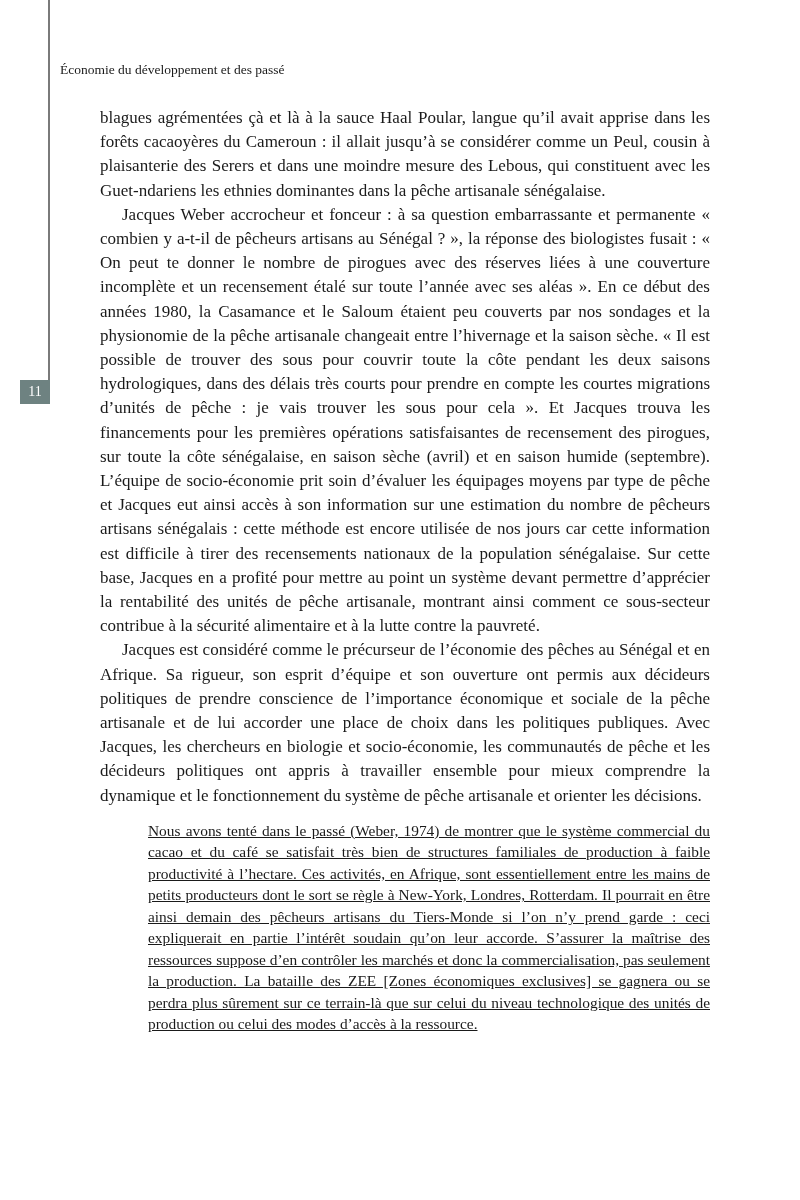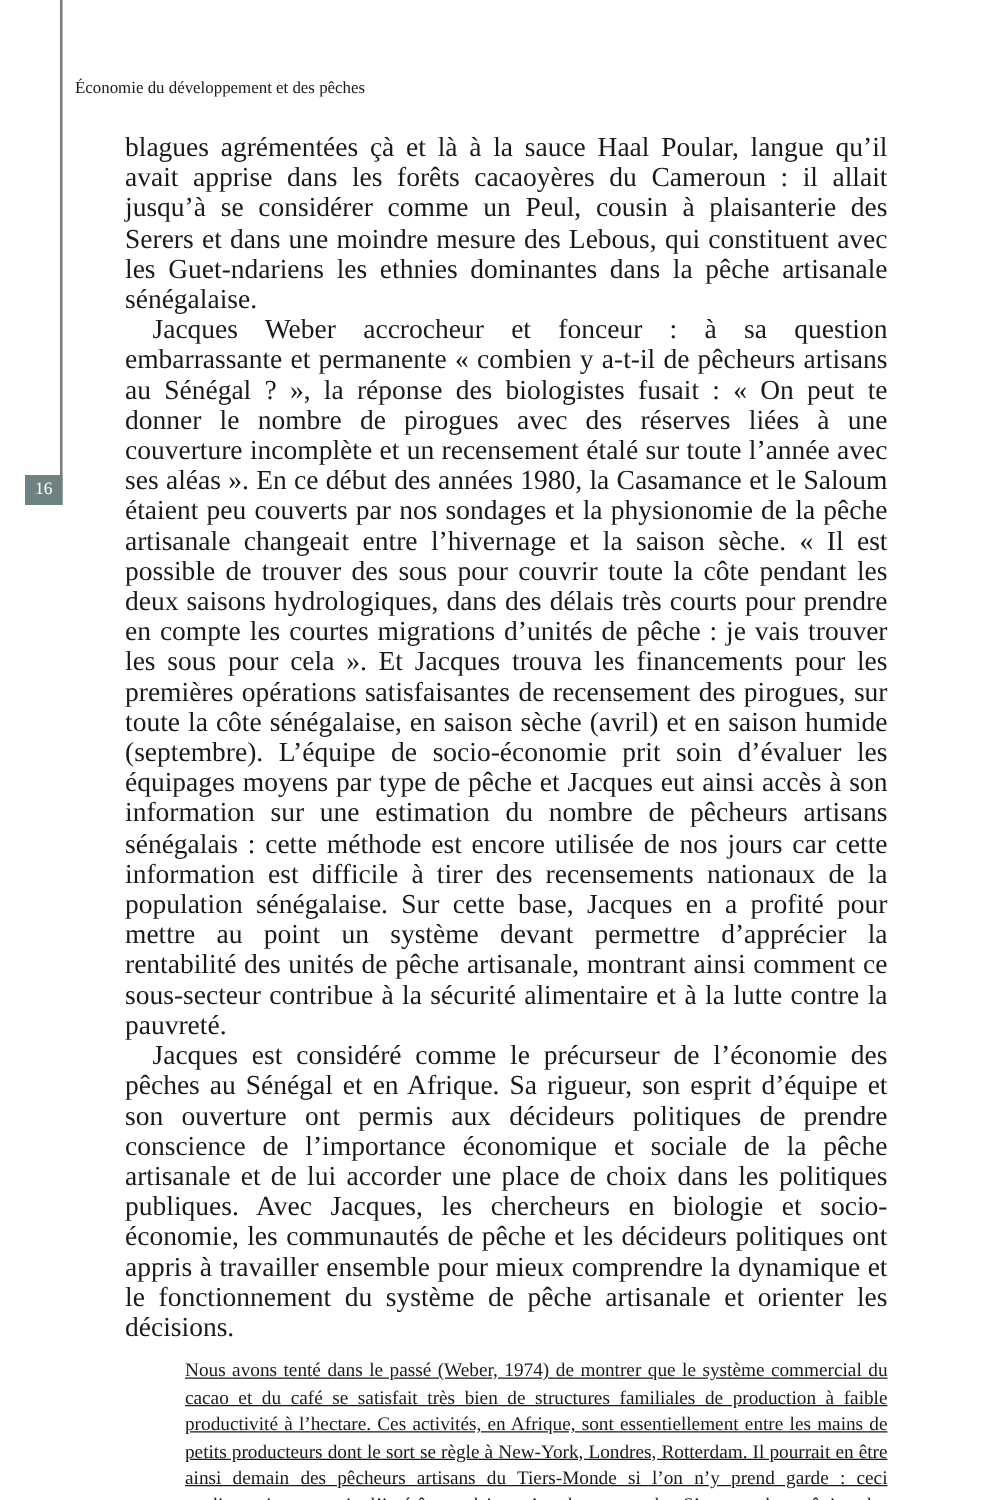--- a/index.html
+++ b/index.html
@@ -3,29 +3,29 @@
 <meta charset="utf-8">
 <style>
   html, body { margin: 0; padding: 0; background: #ffffff; }
   body { width: 800px; height: 1200px; position: relative; overflow: hidden;
          font-family: "Liberation Serif", "DejaVu Serif", serif; color: #1a1a1a; }
   .rule { position: absolute; left: 48px; top: 0; width: 2px; height: 404px; background: #7a7a7a; }
   .page-num { position: absolute; left: 20px; top: 380px; width: 30px; height: 24px;
               background: #6e8281; color: #ffffff; font-size: 14px; line-height: 24px; text-align: center; }
   .running-head { position: absolute; left: 60px; top: 62px; font-size: 13.5px; color: #1a1a1a; }
   .body { position: absolute; left: 100px; top: 106px; width: 610px; }
-  .para { margin: 0; font-size: 22px; line-height: 24.2px; text-align: justify; hyphens: manual; }
+  .para { margin: 0; font-size: 17px; line-height: 24.2px; text-align: justify; hyphens: manual; }
   .para.indent { text-indent: 22px; }
   .quote { margin: 12px 0 0 48px; font-size: 15.4px; line-height: 21.5px; text-align: justify; text-decoration: underline; }
 </style>
 </head>
 <body>
 
 <div class="rule"></div>
-<div class="page-num">16</div>
-<div class="running-head">Économie du développement et des pêches</div>
+<div class="page-num">11</div>
+<div class="running-head">Économie du développement et des passé</div>
 
 <div class="body">
   <p class="para">blagues agrémentées çà et là à la sauce Haal Poular, langue qu’il avait apprise dans les forêts cacaoyères du Cameroun : il allait jusqu’à se considérer comme un Peul, cousin à plaisanterie des Serers et dans une moindre mesure des Lebous, qui constituent avec les Guet-ndariens les ethnies dominantes dans la pêche artisanale sénégalaise.</p>
   <p class="para indent">Jacques Weber accrocheur et fonceur : à sa question embarrassante et perma­nente « combien y a-t-il de pêcheurs artisans au Sénégal ? », la réponse des biologistes fusait : « On peut te donner le nombre de pirogues avec des réserves liées à une couverture incomplète et un recensement étalé sur toute l’année avec ses aléas ». En ce début des années 1980, la Casamance et le Saloum étaient peu couverts par nos sondages et la physionomie de la pêche artisanale changeait entre l’hivernage et la saison sèche. « Il est possible de trouver des sous pour couvrir toute la côte pendant les deux saisons hydrologiques, dans des délais très courts pour prendre en compte les courtes migrations d’unités de pêche : je vais trouver les sous pour cela ». Et Jacques trouva les financements pour les premières opérations satisfaisantes de recensement des pirogues, sur toute la côte sénégalaise, en saison sèche (avril) et en saison humide (septembre). L’équipe de socio-économie prit soin d’évaluer les équipages moyens par type de pêche et Jacques eut ainsi accès à son information sur une estimation du nombre de pêcheurs artisans sénégalais : cette méthode est encore utilisée de nos jours car cette information est difficile à tirer des recensements nationaux de la population sénégalaise. Sur cette base, Jacques en a profité pour mettre au point un système devant permettre d’apprécier la rentabilité des unités de pêche artisanale, montrant ainsi comment ce sous-secteur contribue à la sécurité alimentaire et à la lutte contre la pauvreté.</p>
   <p class="para indent">Jacques est considéré comme le précurseur de l’économie des pêches au Sénégal et en Afrique. Sa rigueur, son esprit d’équipe et son ouverture ont permis aux décideurs politiques de prendre conscience de l’importance économique et sociale de la pêche artisanale et de lui accorder une place de choix dans les politiques publiques. Avec Jacques, les chercheurs en biologie et socio-économie, les communautés de pêche et les décideurs politiques ont appris à travailler ensemble pour mieux comprendre la dynamique et le fonctionnement du système de pêche artisanale et orienter les décisions.</p>
   <blockquote class="quote">Nous avons tenté dans le passé (Weber, 1974) de montrer que le système commer­cial du cacao et du café se satisfait très bien de structures familiales de production à faible productivité à l’hectare. Ces activités, en Afrique, sont essentiellement entre les mains de petits producteurs dont le sort se règle à New-York, Londres, Rotterdam. Il pourrait en être ainsi demain des pêcheurs artisans du Tiers-Monde si l’on n’y prend garde : ceci expliquerait en partie l’intérêt soudain qu’on leur accorde. S’assurer la maîtrise des ressources suppose d’en contrôler les marchés et donc la commercialisation, pas seulement la production. La bataille des ZEE [Zones économiques exclusives] se gagnera ou se perdra plus sûrement sur ce terrain-là que sur celui du niveau technologique des unités de production ou celui des modes d’accès à la ressource.</blockquote>
 </div>
 
 </body></html>

